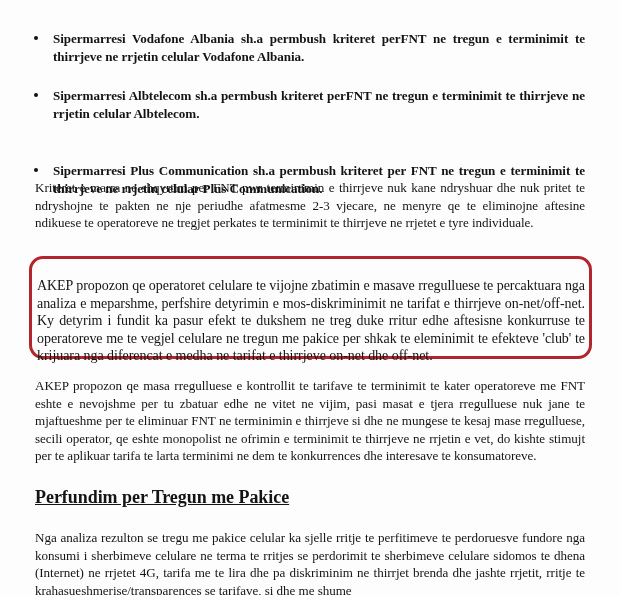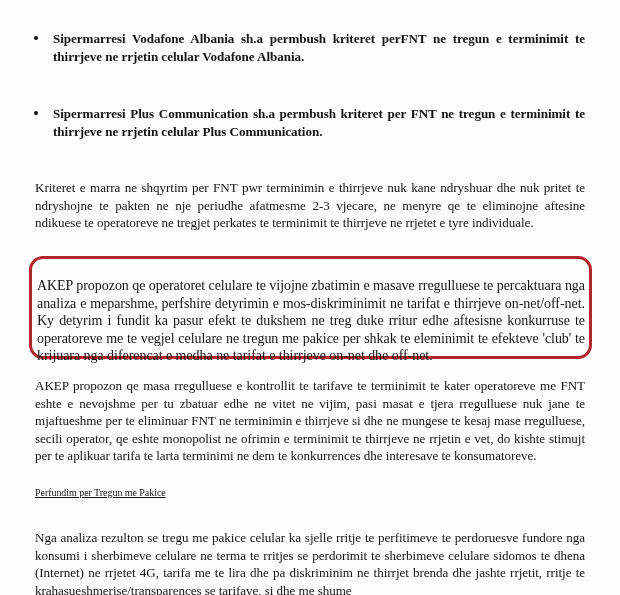--- a/index.html
+++ b/index.html
@@ -88,38 +88,42 @@
     text-align: justify;
     text-justify: inter-word;
     letter-spacing: -0.05px;
   }
 
   
   .section-heading {
     position: absolute;
     left: 35px;
     top: 487px;
-    font-size: 10px;
-    font-weight: normal;
+    font-size: 18px;
+    font-weight: bold;
     text-decoration: underline;
     letter-spacing: -0.05px;
   }
 </style>
 </head>
 <body>
 
 <div class="page">
 
   <div class="bullet-list">
 
     <p class="bullet-item">
       <span class="bullet-dot"></span>
       <span>Sipermarresi Vodafone Albania sh.a permbush kriteret perFNT ne tregun e terminimit te thirrjeve ne rrjetin celular Vodafone Albania.</span>
     </p>
 
+    <p class="bullet-item">
+      <span class="bullet-dot"></span>
+      <span>Sipermarresi Albtelecom sh.a permbush kriteret perFNT ne tregun e terminimit te thirrjeve ne rrjetin celular Albtelecom.</span>
+    </p>
 
     <p class="bullet-item">
       <span class="bullet-dot"></span>
       <span>Sipermarresi Plus Communication sh.a permbush kriteret per FNT ne tregun e terminimit te thirrjeve ne rrjetin celular Plus Communication.</span>
     </p>
 
   </div>
 
   <p class="para" id="para-criteria">Kriteret e marra ne shqyrtim per FNT pwr terminimin e thirrjeve nuk kane ndryshuar dhe nuk pritet te ndryshojne te pakten ne nje periudhe afatmesme 2-3 vjecare, ne menyre qe te eliminojne aftesine ndikuese te operatoreve ne tregjet perkates te terminimit te thirrjeve ne rrjetet e tyre individuale.</p>
 

